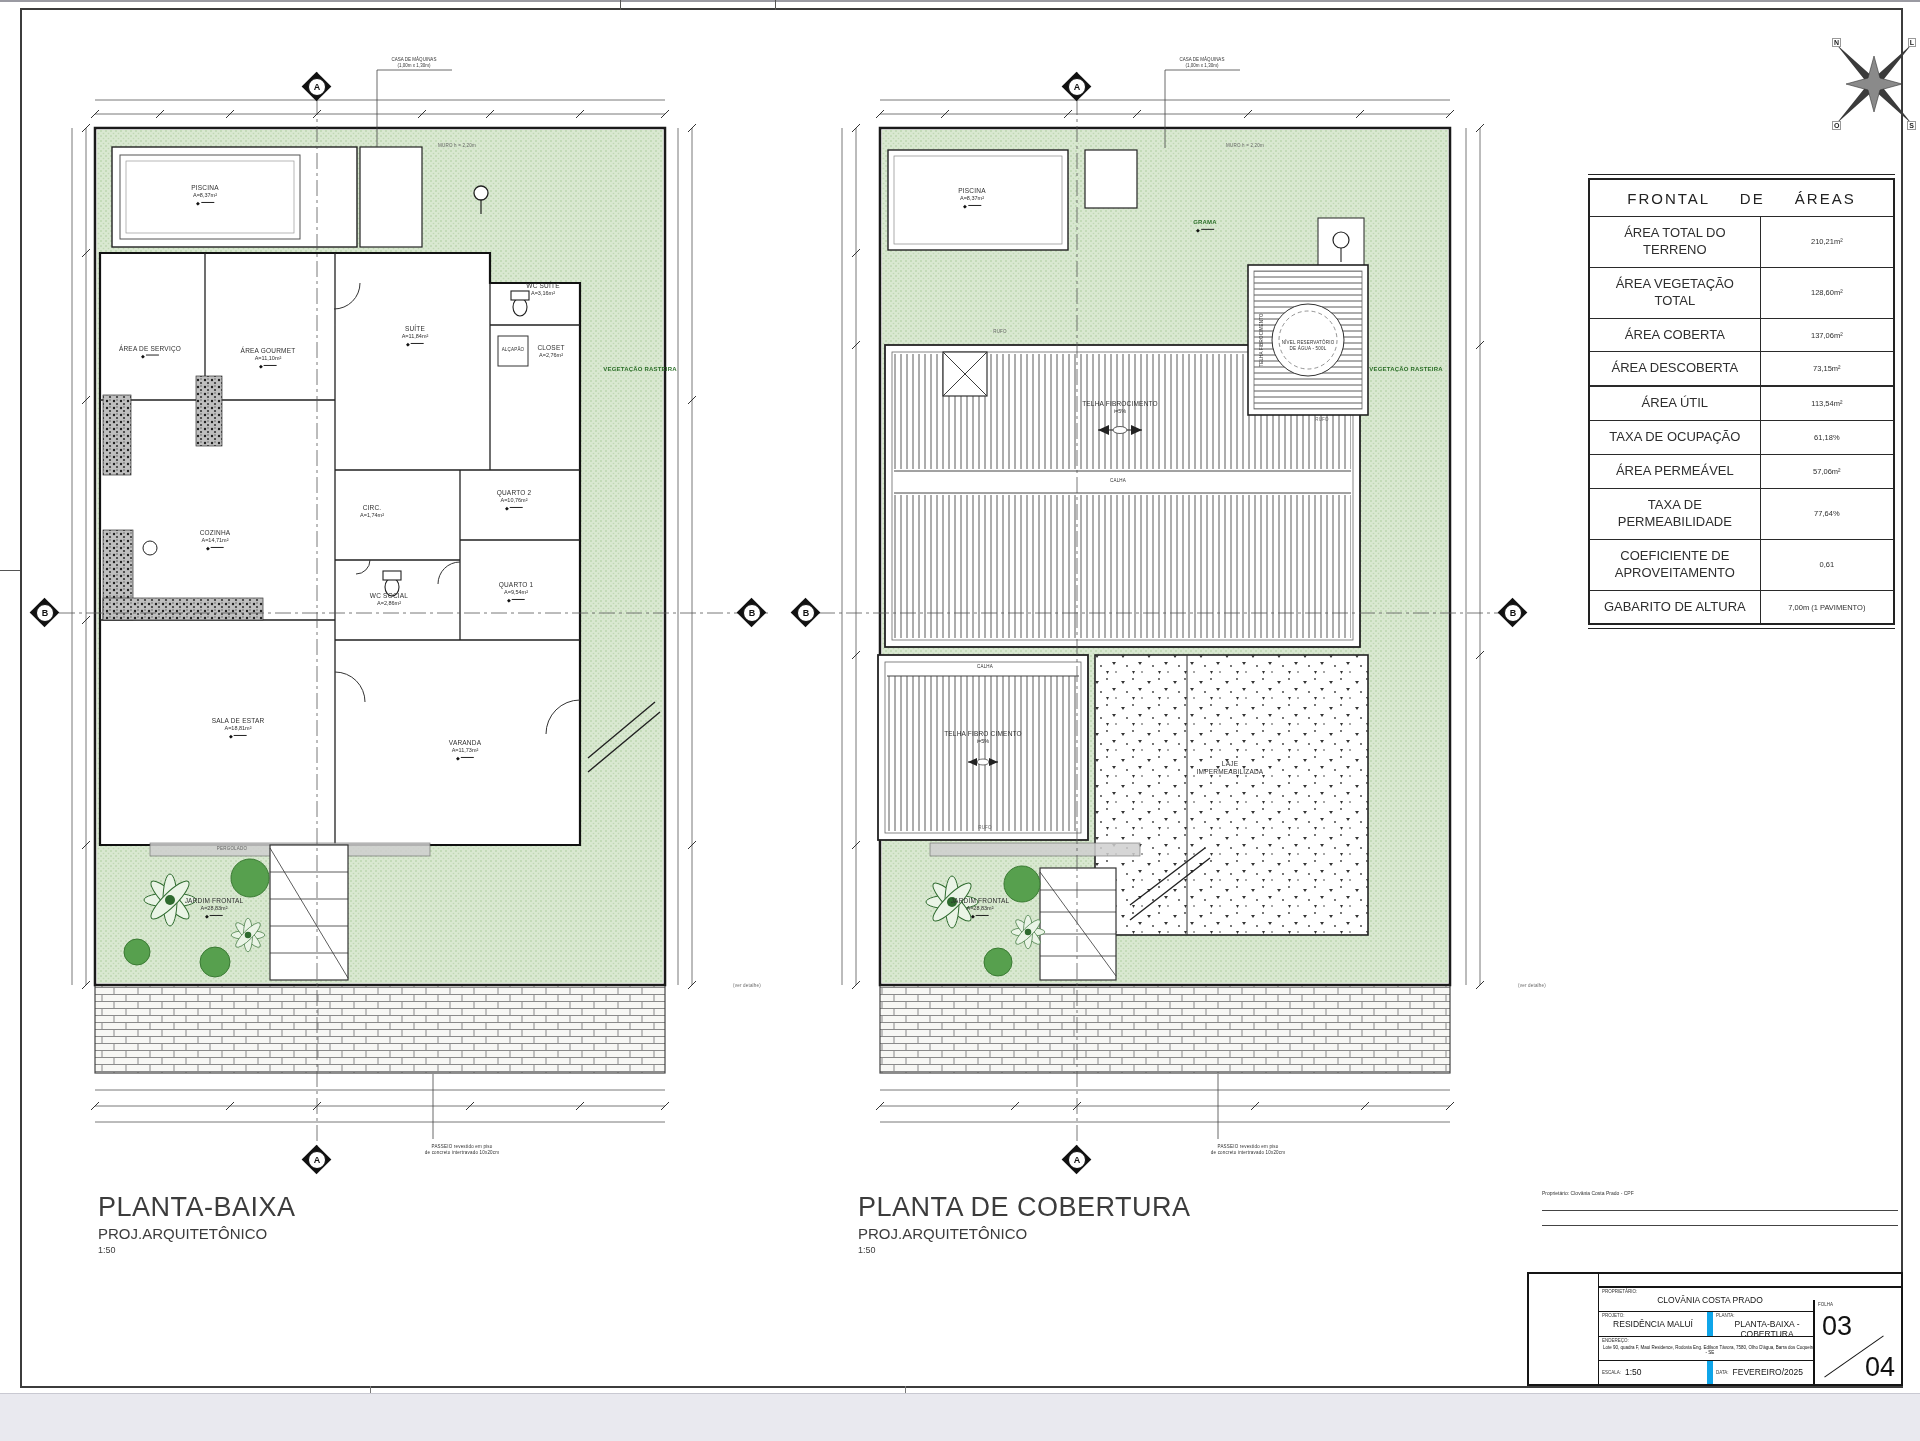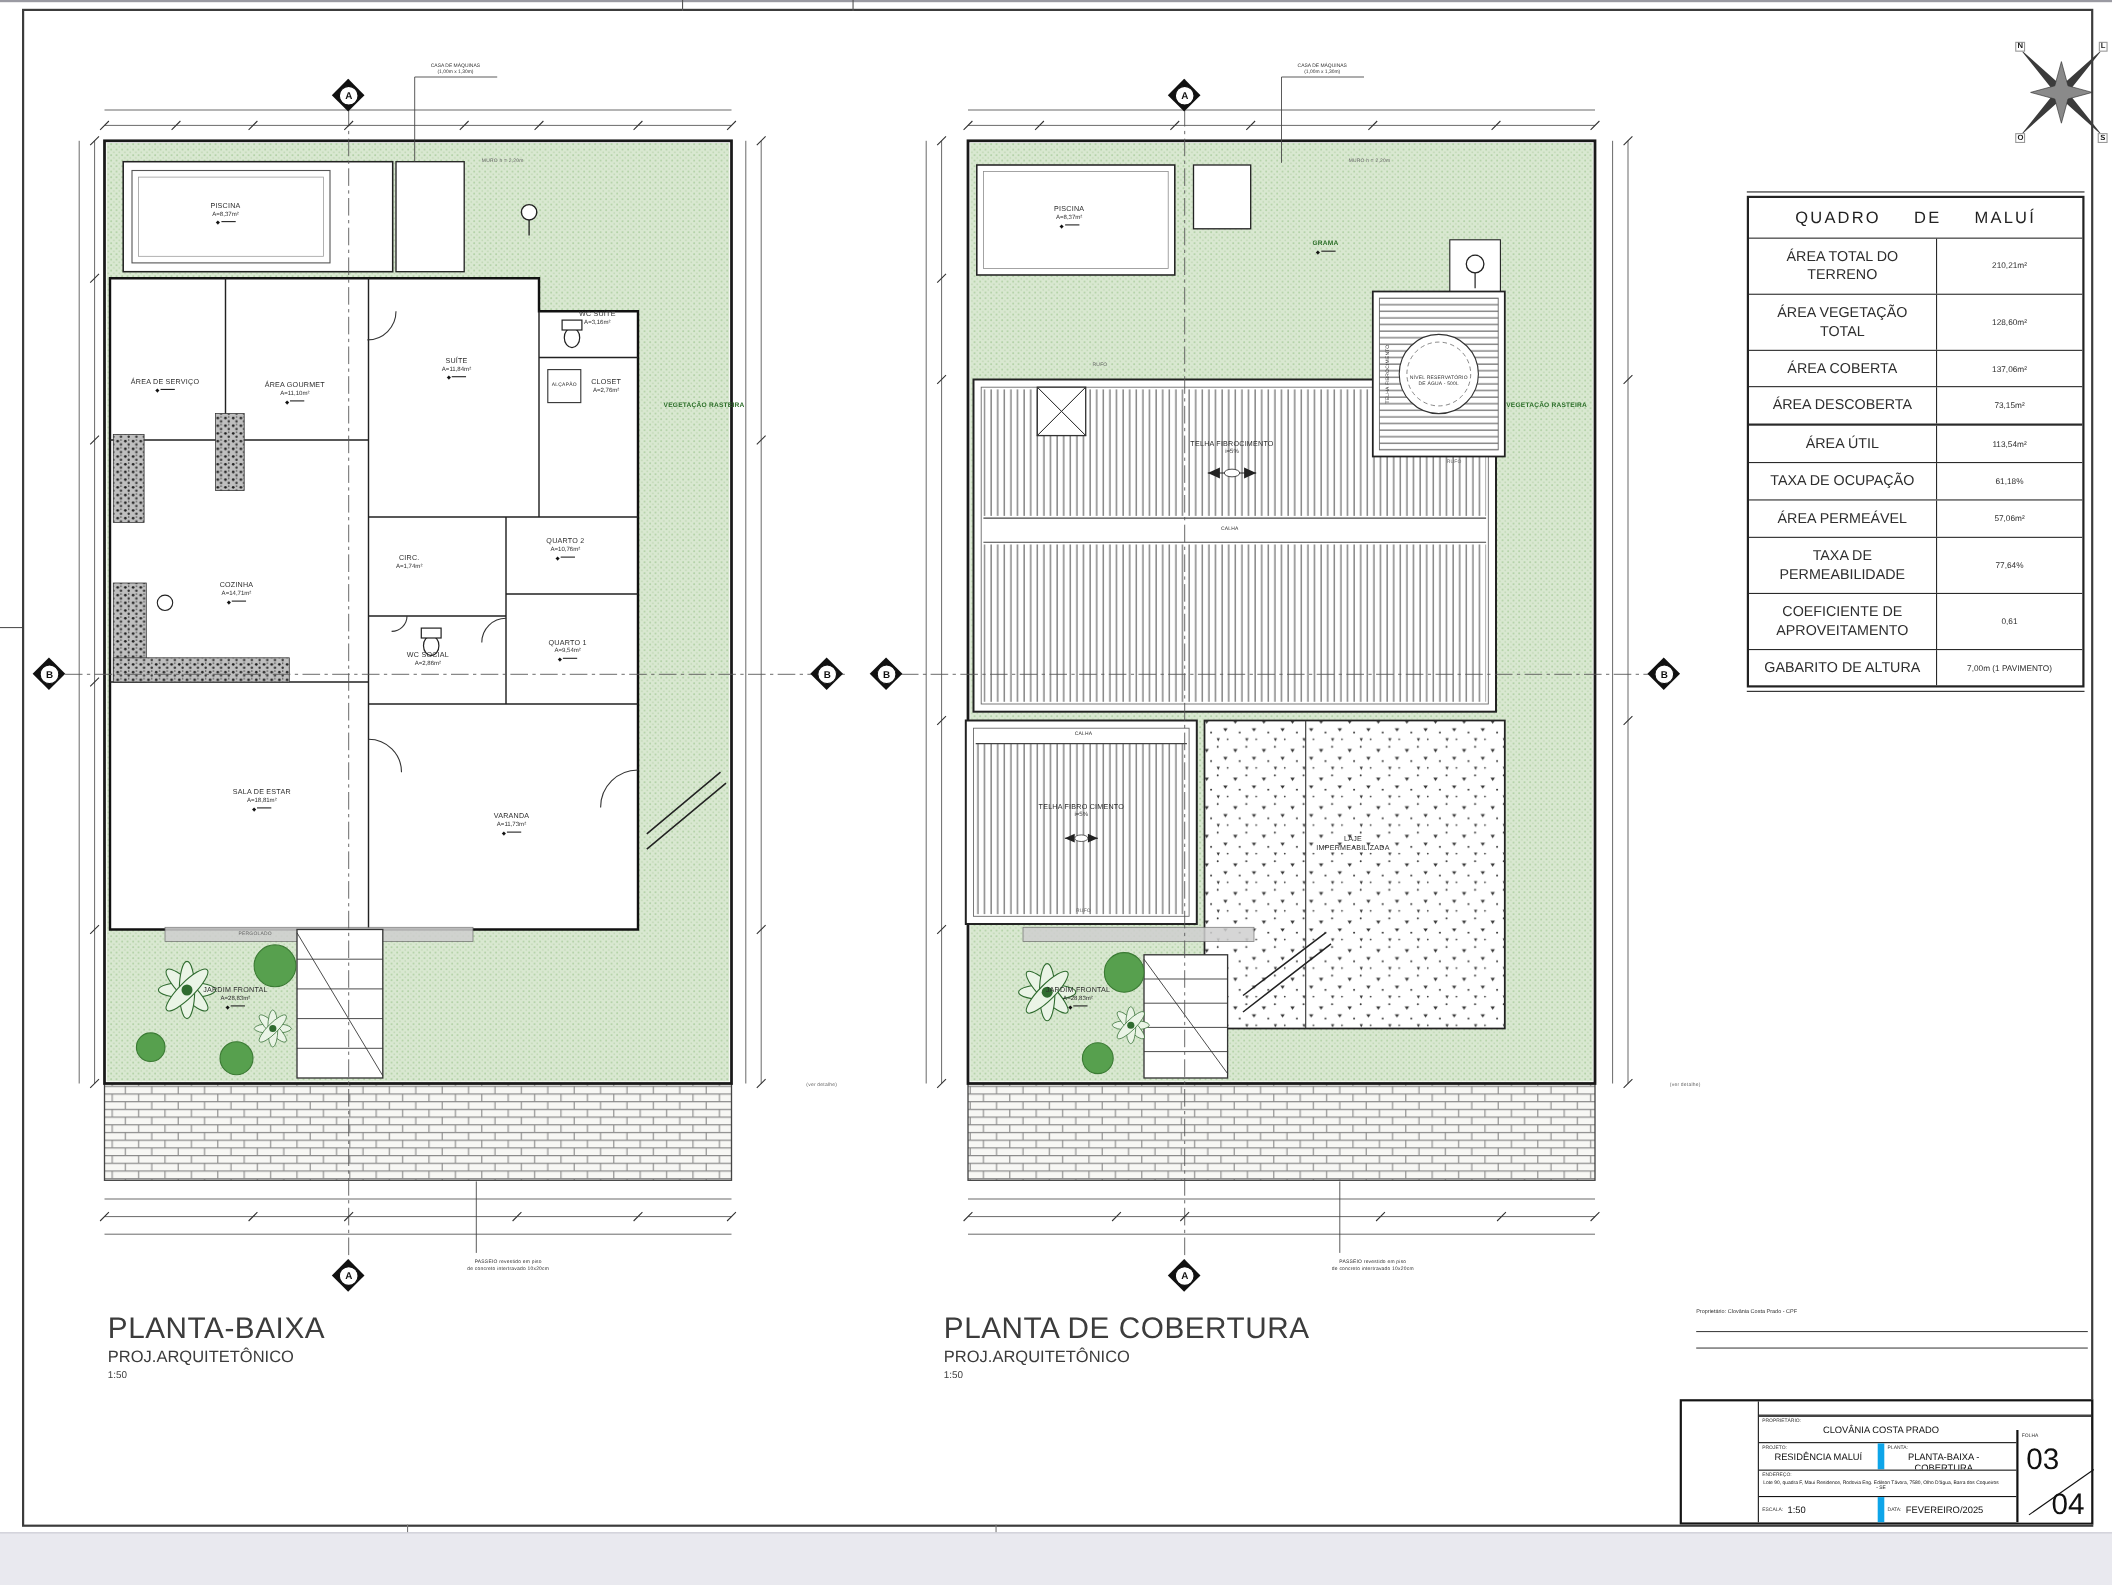--- a/index.html
+++ b/index.html
@@ -87,21 +87,21 @@
   .tb-row { display:flex; border-top:1px solid #151515; flex:1; position:relative;
             padding-right:80px; overflow:hidden; }
   .tb-row:first-child { border-top:none; }
   .tb-cell { flex:1; position:relative; padding:1px 3px; }
   .tb-cell + .tb-cell { border-left:6px solid #0ea5e9; }
   .tb-lbl { display:block; font-size:4.5px; color:#333; }
   .tb-val { display:block; font-size:8.5px; color:#111; text-align:center; margin-top:1px; }
   .tb-val.small { font-size:4.5px; text-align:center; margin-top:2px; }
   .tb-inline { display:flex; align-items:center; gap:4px; }
   .tb-inline .tb-val { margin-top:0; }
-  #folha { position:absolute; right:0; top:13px; bottom:0; width:68px;
+  #folha { position:absolute; right:0; top:13px; bottom:0; width:88px;
            border-left:2px solid #111; background:#fff; z-index:2; }
   #folha .fl { font-size:4.5px; color:#333; margin:2px 0 0 3px; }
   #folha .f1 { position:absolute; left:7px; top:11px; font-size:27px; color:#111; }
   #folha .f2 { position:absolute; right:6px; bottom:1px; font-size:27px; color:#111; }
   #folha .slash { position:absolute; left:3px; top:56px; width:72px;
                   border-top:1.5px solid #111; transform:rotate(-35deg); }
 </style>
 </head>
 <body>
 
@@ -474,21 +474,21 @@
     <div class="t2">PROJ.ARQUITETÔNICO</div>
     <div class="t3">1:50</div>
   </div>
   <div class="ptitle" style="left:858px;top:1192px">
     <div class="t1">PLANTA DE COBERTURA</div>
     <div class="t2">PROJ.ARQUITETÔNICO</div>
     <div class="t3">1:50</div>
   </div>
 
   <div id="areas">
-    <div class="title">QUADRO DE MALUÍ</div>
+    <div class="title">FRONTAL DE ÁREAS</div>
     <div class="row">
         <div class="cl">ÁREA TOTAL DO TERRENO</div>
         <div class="cv">210,21m²</div>
       </div>
     <div class="row">
         <div class="cl">ÁREA VEGETAÇÃO TOTAL</div>
         <div class="cv">128,60m²</div>
       </div>
     <div class="row">
         <div class="cl">ÁREA COBERTA</div>

